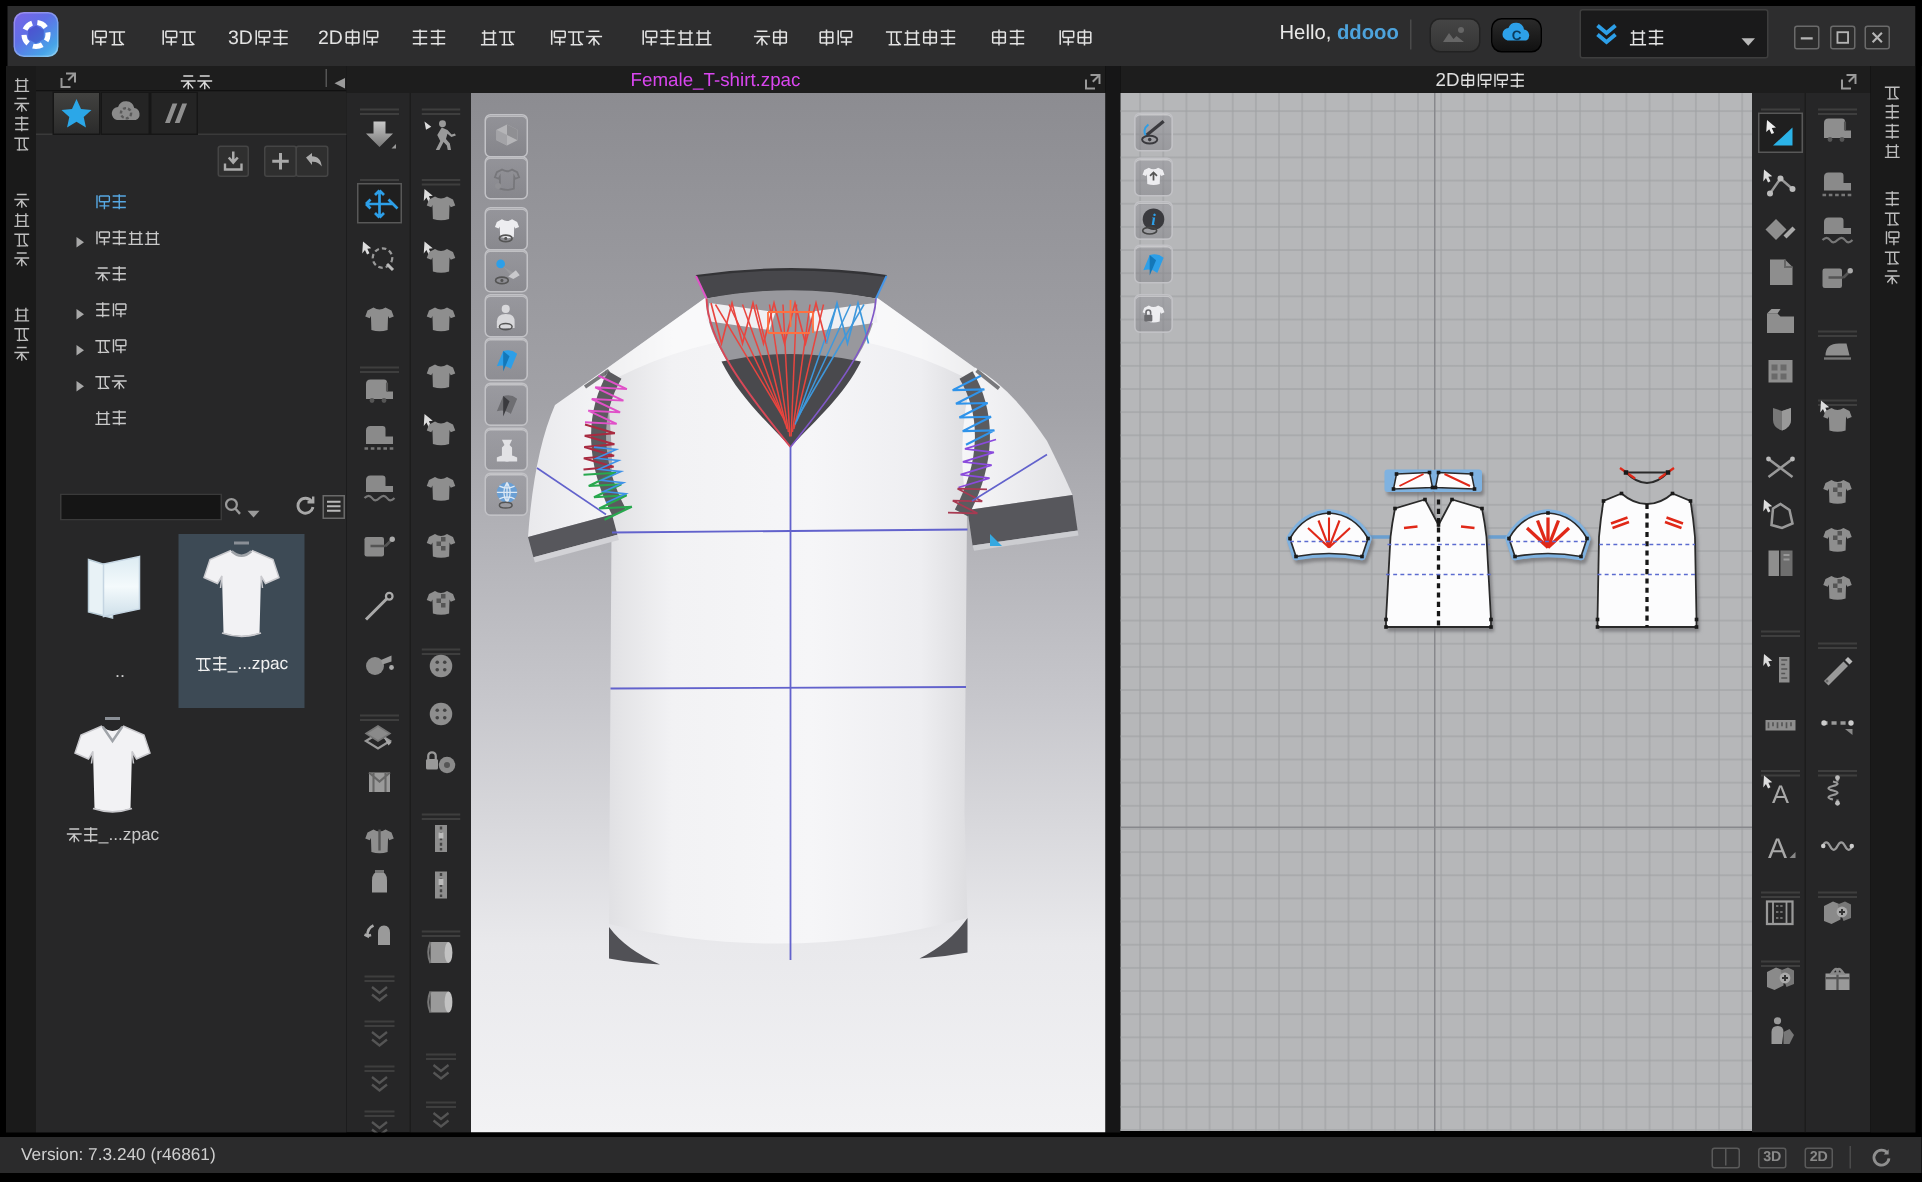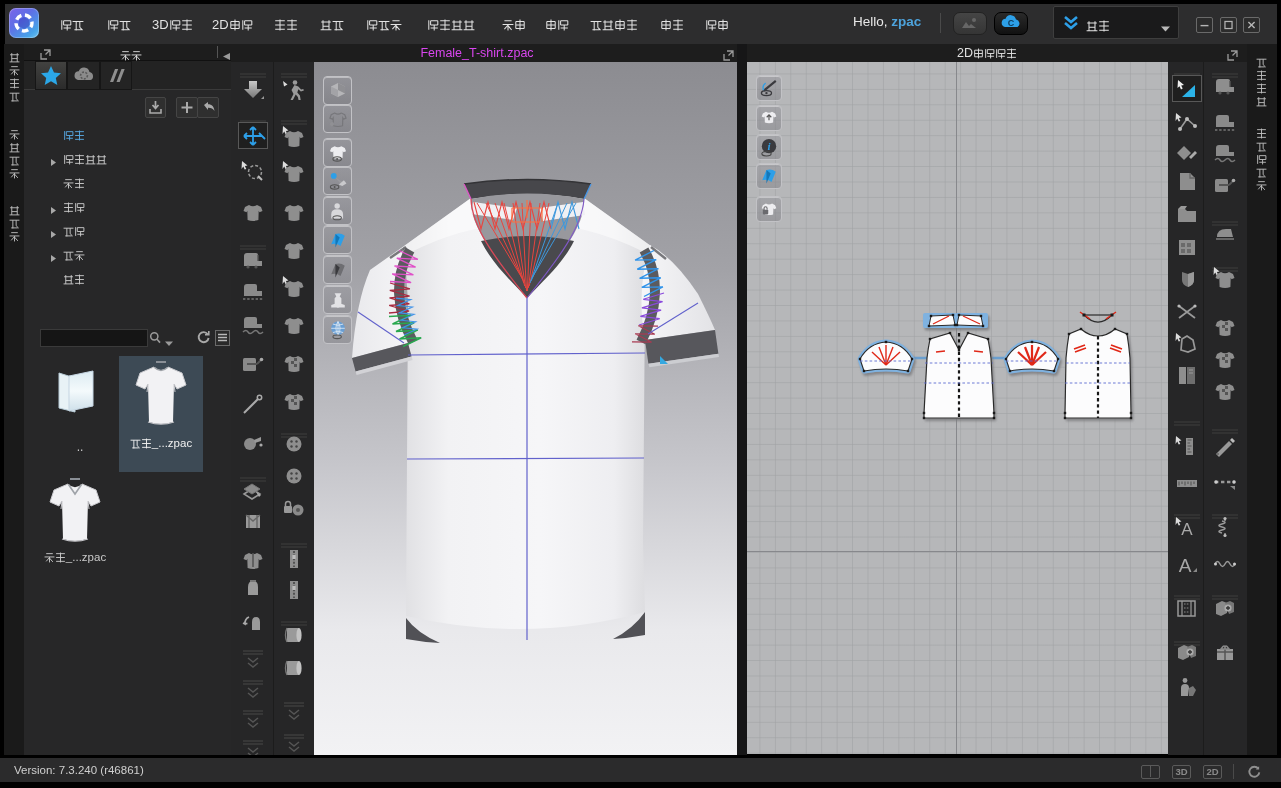--- a/index.html
+++ b/index.html
@@ -78,21 +78,21 @@
 <div style="position:absolute;left:660px;top:16px;width:80px;height:16px;color:#e3e3e3;font-size:13px;white-space:nowrap"><span style="letter-spacing:0"><svg width="12" height="12" viewBox="0 0 10 10" style="display:inline-block;vertical-align:middle">
         <path d="M1.5 2L8.5 2M1.5 2L1.5 8M8.5 2L8.5 8M1.5 8L8.5 8M1.5 5L8.5 5M5 0.5L5 9.5" stroke="currentColor" stroke-width="0.85" fill="none"></path>
       </svg><svg width="12" height="12" viewBox="0 0 10 10" style="display:inline-block;vertical-align:middle">
         <path d="M1 1.5L9 1.5M1 5L9 5M1 8.5L9 8.5M5 0.5L5 9.5" stroke="currentColor" stroke-width="0.85" fill="none"></path>
       </svg></span></div>
 <div style="position:absolute;left:705px;top:16px;width:80px;height:16px;color:#e3e3e3;font-size:13px;white-space:nowrap"><span style="letter-spacing:0"><svg width="12" height="12" viewBox="0 0 10 10" style="display:inline-block;vertical-align:middle">
         <path d="M1.5 1L1.5 9M3 1.5L9 1.5M3 1.5L3 5M9 1.5L9 5M3 5L9 5M3 7.5L9 7.5M6 5L6 9.5" stroke="currentColor" stroke-width="0.85" fill="none"></path>
       </svg><svg width="12" height="12" viewBox="0 0 10 10" style="display:inline-block;vertical-align:middle">
         <path d="M1.5 2L8.5 2M1.5 2L1.5 8M8.5 2L8.5 8M1.5 8L8.5 8M1.5 5L8.5 5M5 0.5L5 9.5" stroke="currentColor" stroke-width="0.85" fill="none"></path>
       </svg></span></div>
-<div style="position:absolute;left:853px;top:14px;width:120px;height:18px;font-size:13.5px;color:#e8e8e8;white-space:nowrap">Hello, <span style="color:#4da3dc;font-weight:bold">zpac</span></div>
+<div style="position:absolute;left:853px;top:14px;width:120px;height:18px;font-size:13.5px;color:#e8e8e8;white-space:nowrap">Hello, <span style="color:#4da3dc;font-weight:bold">ddooo</span></div>
 <div style="position:absolute;left:940px;top:13px;width:1px;height:20px;background:#4a4a4a"></div>
 <div style="position:absolute;left:953px;top:12px;width:34px;height:23px;background:linear-gradient(#454545,#353535);border:1px solid #222;border-radius:7px"><svg width="32" height="21" viewBox="0 0 32 21">
       <path d="M8 15l4-6 3 4 2-2 5 4z" fill="#666"></path>
       <circle cx="20" cy="7" r="2" fill="#666"></circle>
     </svg></div>
 <div style="position:absolute;left:994px;top:12px;width:34px;height:23px;background:linear-gradient(#2a2a2a,#111);border:1px solid #000;border-radius:7px"><svg width="32" height="21" viewBox="0 0 32 21">
       <path d="M10 14a4.2 4.2 0 0 1 .6-8.3A5.4 5.4 0 0 1 21 6.6 4 4 0 0 1 22.5 14z" fill="#2da0e8"></path>
       <text x="16" y="13.4" font-size="9" font-weight="bold" fill="#0c3a5c" text-anchor="middle" font-family="Liberation Sans">C</text>
     </svg></div>
 <div style="position:absolute;left:1053px;top:6px;width:126px;height:33px;background:#1a1a1b;border:1px solid #3e3e3e;border-radius:2px"></div>

